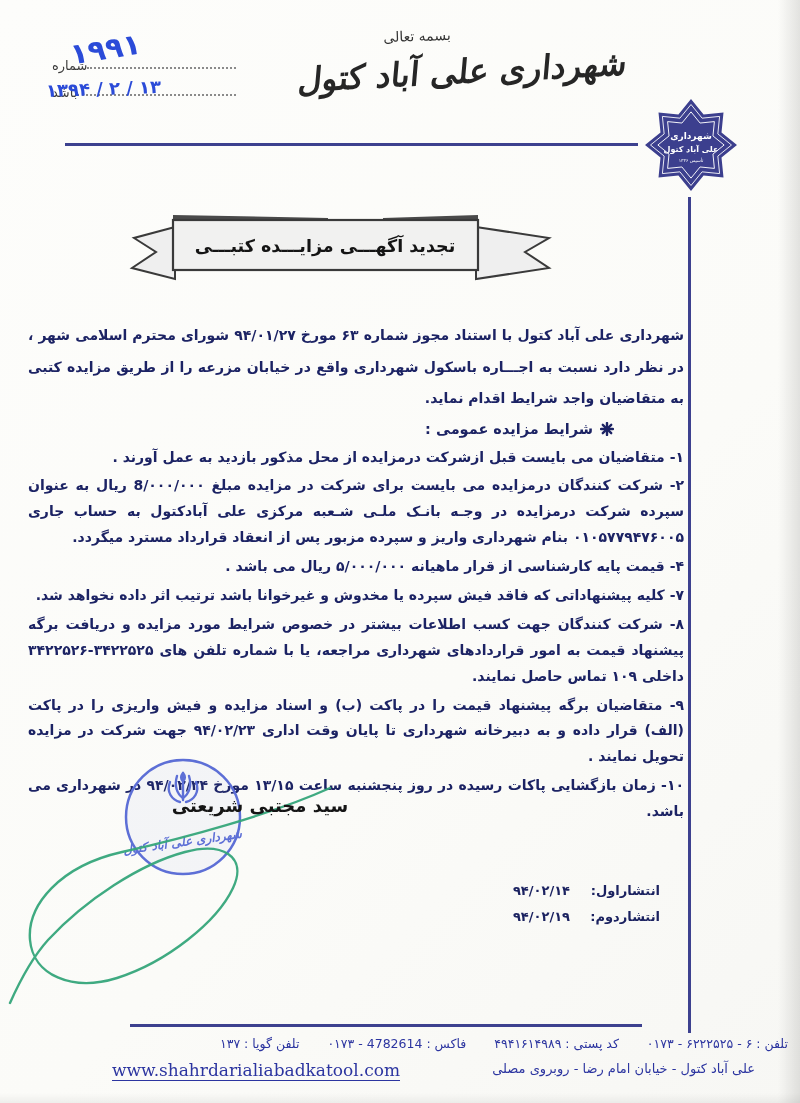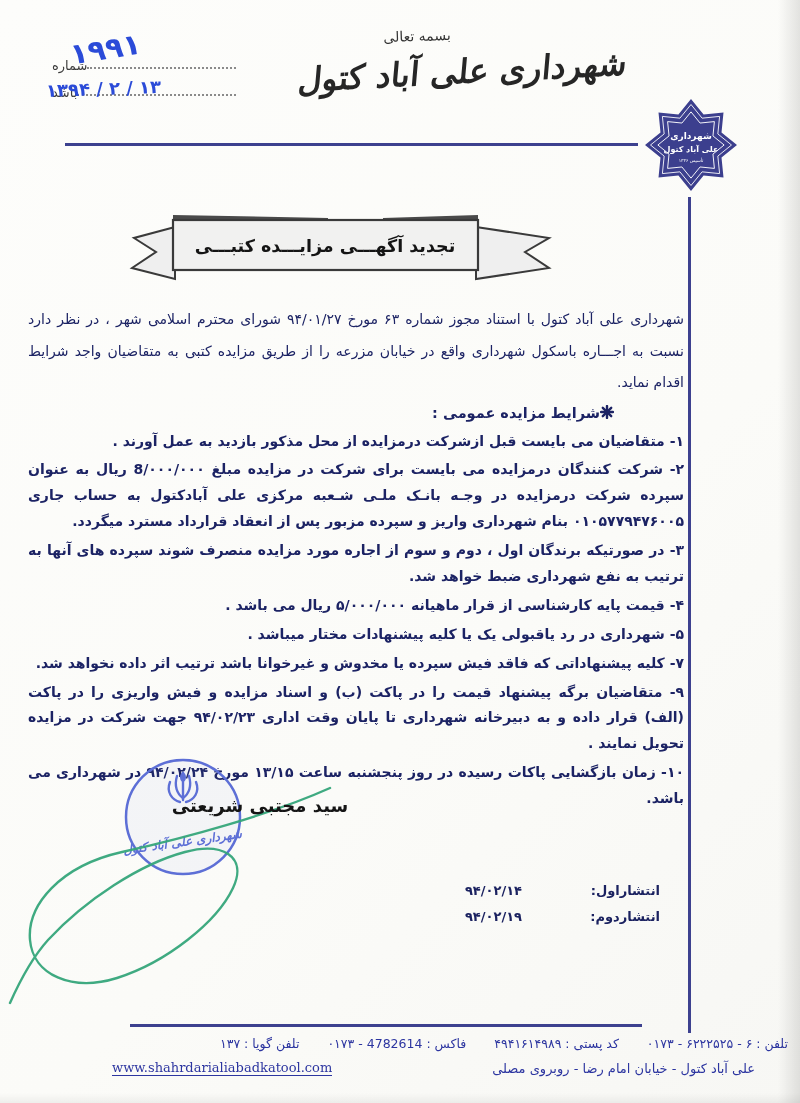--- a/index.html
+++ b/index.html
@@ -32,43 +32,43 @@
   .header-rule{position:absolute;left:65px;top:143px;width:573px;height:3px;background:#3d418f;}
   .v-rule{position:absolute;left:688px;top:197px;width:3px;height:836px;background:#3d418f;}
 
   .seal{position:absolute;left:641px;top:95px;width:100px;height:100px;}
 
   
   .banner{position:absolute;left:128px;top:212px;width:432px;height:76px;}
 
   
   .content{position:absolute;left:28px;top:304px;width:656px;color:#1c2364;}
-  .intro{font-size:14px;font-weight:normal;line-height:2.25;text-align:justify;margin:0 0 6px 0;}
-  .cond-heading{display:flex;padding-right:70px;
+  .intro{font-size:14px;font-weight:bold;line-height:2.25;text-align:justify;margin:16px 0 6px 0;}
+  .cond-heading{display:flex;align-items:center;gap:7px;padding-right:70px;
     font-size:14.5px;font-weight:bold;margin:2px 0 8px 0;}
   .cond{font-size:14px;font-weight:bold;line-height:1.85;text-align:justify;margin-bottom:3px;}
 
   
   .stamp{position:absolute;left:118px;top:754px;width:130px;height:130px;}
   .sig-green{position:absolute;left:0px;top:770px;width:350px;height:245px;}
   .signer{position:absolute;left:165px;top:791px;width:190px;text-align:center;
     color:#151515;font-weight:bold;font-size:18px;line-height:1.65;z-index:5;}
 
   
   .publication{position:absolute;right:140px;top:878px;font-size:13px;font-weight:bold;color:#1b2260;}
   .pub-row{display:flex;direction:rtl;gap:18px;line-height:2.0;}
-  .pub-label{min-width:72px;margin-left:48px;}
+  .pub-label{min-width:72px;}
 
   
   .footer-rule{position:absolute;left:130px;top:1024px;width:512px;height:3px;background:#3d418f;}
   .footer-line1{position:absolute;right:12px;top:1036px;display:flex;direction:rtl;gap:28px;
     font-size:12.5px;color:#2c35a0;white-space:nowrap;}
   .footer-address{position:absolute;right:45px;top:1061px;font-size:13px;color:#2c35a0;white-space:nowrap;text-align:center;}
   .footer-website{position:absolute;left:112px;top:1060px;font-family:"DejaVu Serif",serif;
-    font-size:13px;color:#2c35a0;border-bottom:1.2px solid #2c35a0;direction:ltr;unicode-bidi:isolate;text-align:right;}
+    font-size:17px;color:#2c35a0;border-bottom:1.2px solid #2c35a0;direction:ltr;unicode-bidi:isolate;text-align:right;}
 </style>
 </head>
 <body>
 
 <div class="page">
 
   <div class="meta">
     <div class="meta-row">
       <span class="meta-dots"></span>
       <span class="meta-label">شماره</span>
@@ -114,24 +114,23 @@
           <line x1="1" y1="7" x2="13" y2="7"></line>
           <line x1="2.8" y1="2.8" x2="11.2" y2="11.2"></line>
           <line x1="11.2" y1="2.8" x2="2.8" y2="11.2"></line>
         </g>
       </svg>
       <span>شرایط مزایده عمومی :</span>
     </div>
 
     <div class="cond">۱-  متقاضیان می بایست قبل ازشرکت درمزایده  از محل مذکور بازدید به عمل آورند .</div>
     <div class="cond">۲- شرکت کنندگان درمزایده می بایست برای شرکت در مزایده مبلغ 8/۰۰۰/۰۰۰ ریال  به عنوان سپرده شرکت درمزایده در وجـه بانـک ملـی شـعبه مرکزی علی آبادکتول به حساب جاری ۰۱۰۵۷۷۹۴۷۶۰۰۵ بنام شهرداری واریز و سپرده مزبور پس از انعقاد قرارداد مسترد میگردد.</div>
-    <div class="cond">۳- در صورتیکه برندگان اول ، دوم و سوم از اجاره مورد مزایده منصرف شوند سپرده های آنها به ترتیب به نفع شهرداری ضبط خواهد شد.</div>
     <div class="cond">۴- قیمت پایه کارشناسی از قرار ماهیانه ۵/۰۰۰/۰۰۰ ریال می باشد .</div>
-    <div class="cond">۵-  شهرداری در رد یاقبولی یک یا کلیه پیشنهادات مختار میباشد .</div>
     <div class="cond">۷- کلیه پیشنهاداتی که فاقد فیش سپرده یا مخدوش و غیرخوانا باشد ترتیب اثر داده نخواهد شد.</div>
+    <div class="cond">۸- شرکت کنندگان جهت کسب اطلاعات بیشتر در خصوص شرایط مورد مزایده و دریافت برگه پیشنهاد قیمت به امور قراردادهای شهرداری مراجعه، یا با شماره تلفن های ۳۴۲۲۵۲۵-۳۴۲۲۵۲۶ داخلی ۱۰۹ تماس حاصل نمایند.</div>
     <div class="cond">۹- متقاضیان برگه پیشنهاد قیمت را در پاکت (ب) و اسناد مزایده و فیش واریزی را در پاکت (الف) قرار  داده و به دبیرخانه شهرداری تا پایان وقت اداری  ۹۴/۰۲/۲۳  جهت شرکت در مزایده تحویل نمایند .</div>
     <div class="cond">۱۰- زمان بازگشایی پاکات رسیده در  روز پنجشنبه ساعت ۱۳/۱۵ مورخ  ۹۴/۰۲/۲۴  در شهرداری می باشد.</div>
   </div>
 
   <svg class="stamp" viewBox="0 0 130 130">
     <circle cx="65" cy="63" r="57" fill="rgba(95,115,220,0.05)" stroke="#5d6fd6" stroke-width="2.5"></circle>
     <g transform="translate(65,34)" stroke="#5d6fd6" fill="none" stroke-width="2.4" stroke-linecap="round">
       <path d="M -13,-6 C -17,4 -11,12 -3,14"></path>
       <path d="M 13,-6 C 17,4 11,12 3,14"></path>
       <path d="M -6,-12 C -9,-2 -6,6 0,10"></path>

